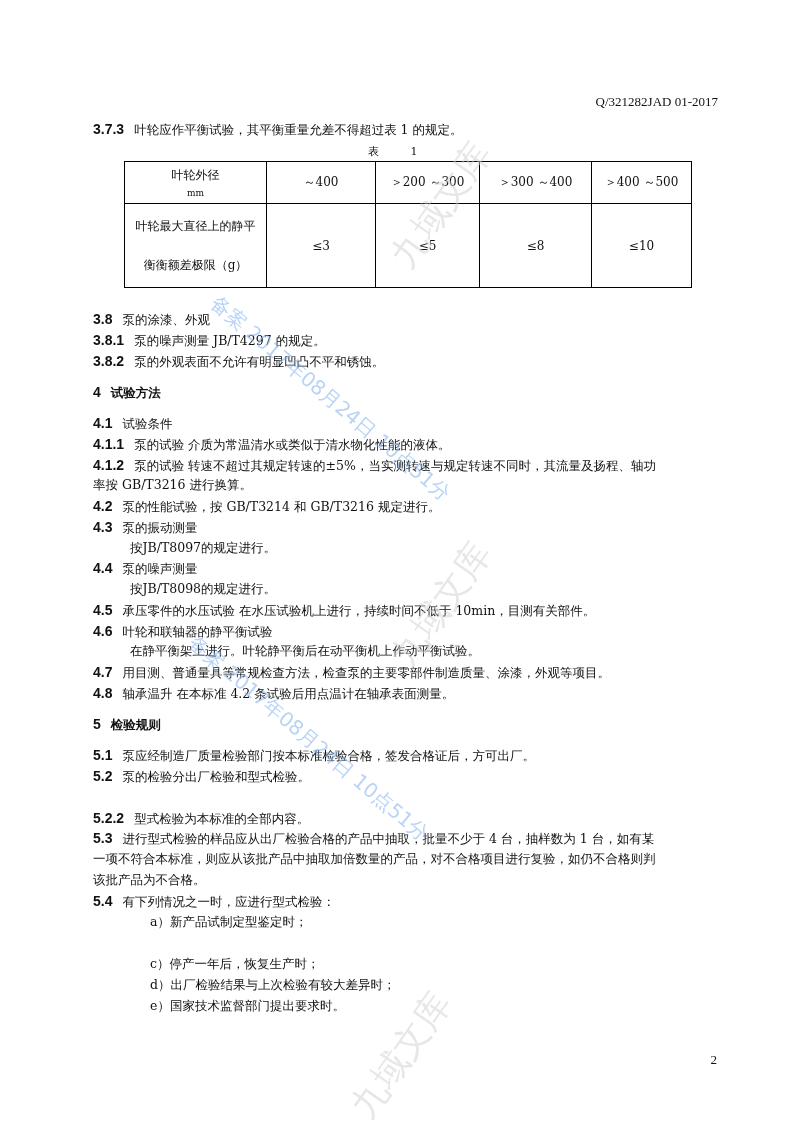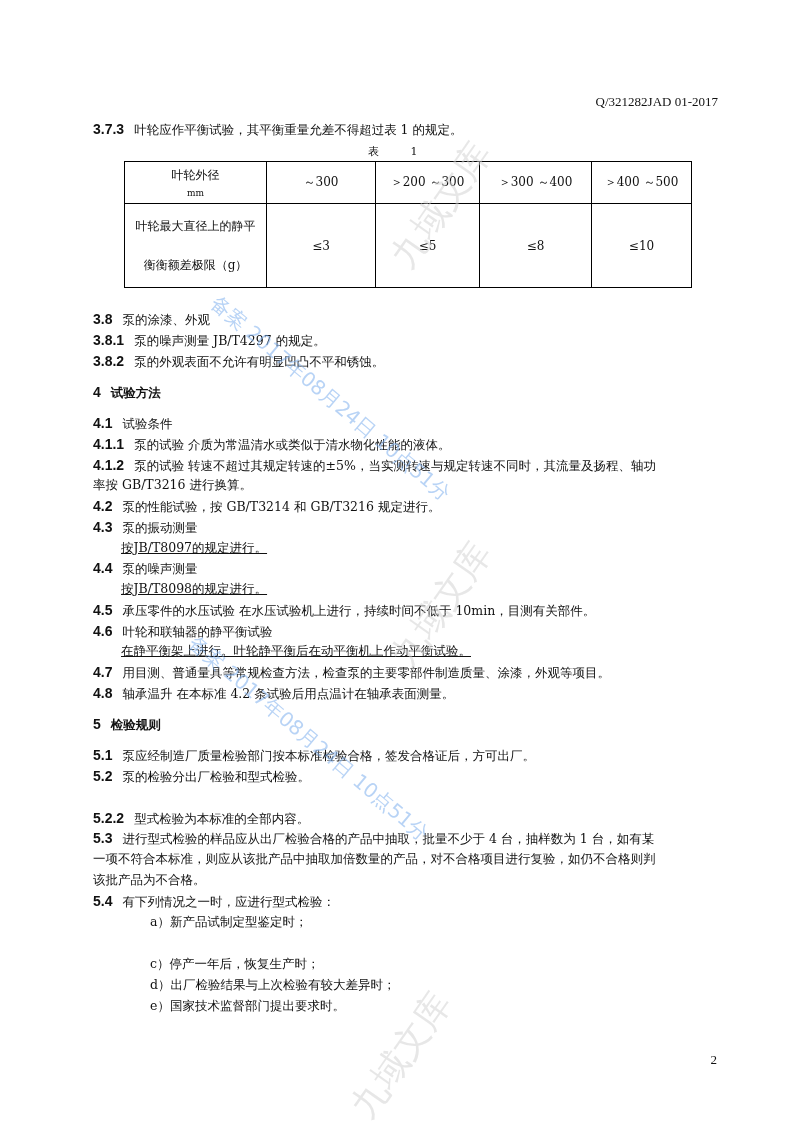--- a/index.html
+++ b/index.html
@@ -5,21 +5,21 @@
   html, body { margin:0; padding:0; background:#ffffff; }
   body { width:793px; height:1122px; position:relative; overflow:hidden;
          font-family:"DejaVu Serif", "Liberation Serif", serif; color:#111; }
   .page { position:absolute; left:0; top:0; width:793px; height:1122px; }
   .doc-code { position:absolute; right:75px; top:94px; font-size:13px;
               font-family:"Liberation Serif", serif; }
   .line { position:absolute; left:93px; font-size:12.5px; line-height:18px; white-space:nowrap; }
   .num { font-family:"Liberation Sans", sans-serif; font-weight:bold; font-size:14px;
          display:inline-block; margin-right:10px; }
   .h { font-family:"DejaVu Sans", sans-serif; font-weight:bold; font-size:12.5px; }
-  .indent1 { left:121px;text-decoration:underline; }
+  .indent1 { left:130px; }
   .indent2 { left:150px; }
   .table-caption { position:absolute; left:368px; top:144px; font-size:11px; word-spacing:28px; }
   table.t1 { position:absolute; left:124px; top:161px; width:568px; border-collapse:collapse;
              font-size:12px; }
   table.t1 td { border:1.5px solid #000; text-align:center; vertical-align:middle; padding:0 4px; }
   table.t1 tr.r1 td { height:41px; }
   table.t1 tr.r2 td { height:83px; }
   .unit { font-size:9px; display:block; margin-top:4px; }
   .pageno { position:absolute; right:76px; top:1052px; font-size:13px;
             font-family:"Liberation Serif", serif; }
@@ -42,21 +42,21 @@
     <span>表</span> <span>1</span>
   </div>
 
   <table class="t1">
     <tbody>
         <tr class="r1">
       <td style="width:133px">
         <span>叶轮外径</span>
         <span class="unit">mm</span>
       </td>
-      <td style="width:100px">～300</td>
+      <td style="width:100px">～400</td>
       <td style="width:95px">＞200 ～300</td>
       <td style="width:103px">＞300 ～400</td>
       <td>＞400 ～500</td>
     </tr>
     <tr class="r2">
       <td>
         <div>叶轮最大直径上的静平</div>
         <div style="margin-top:22px">衡衡额差极限（g）</div>
       </td>
       <td>≤3</td>

